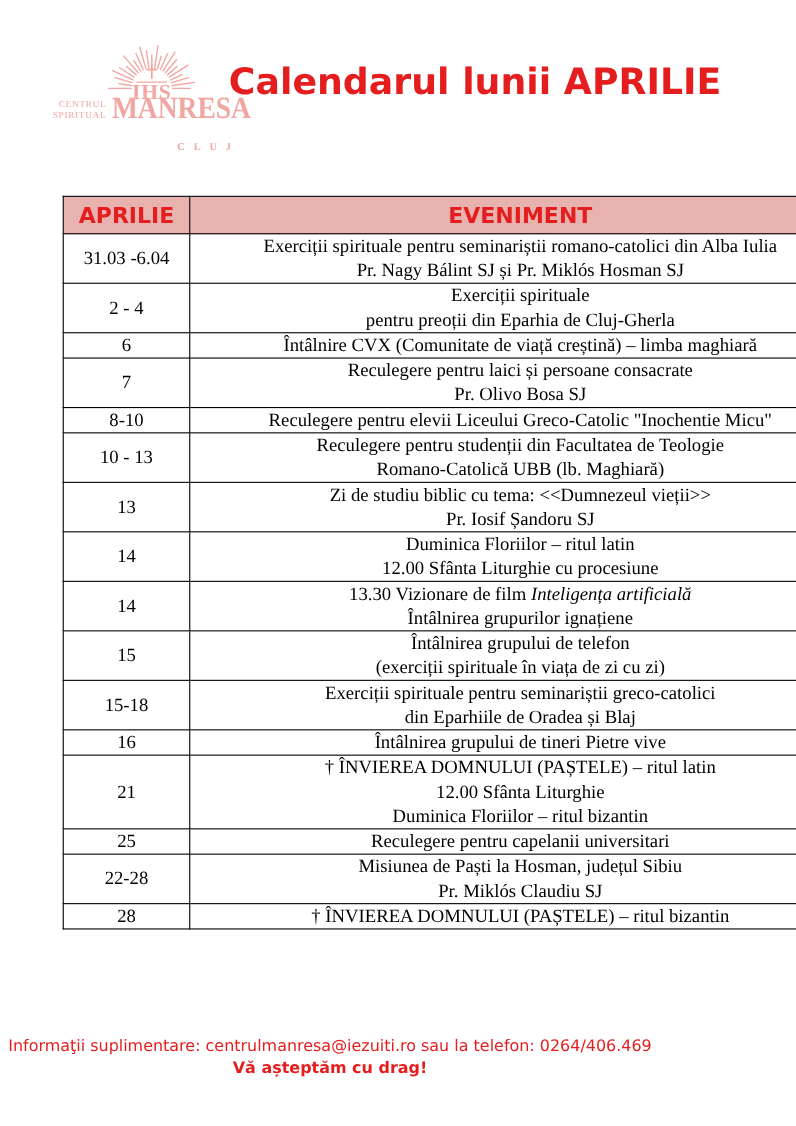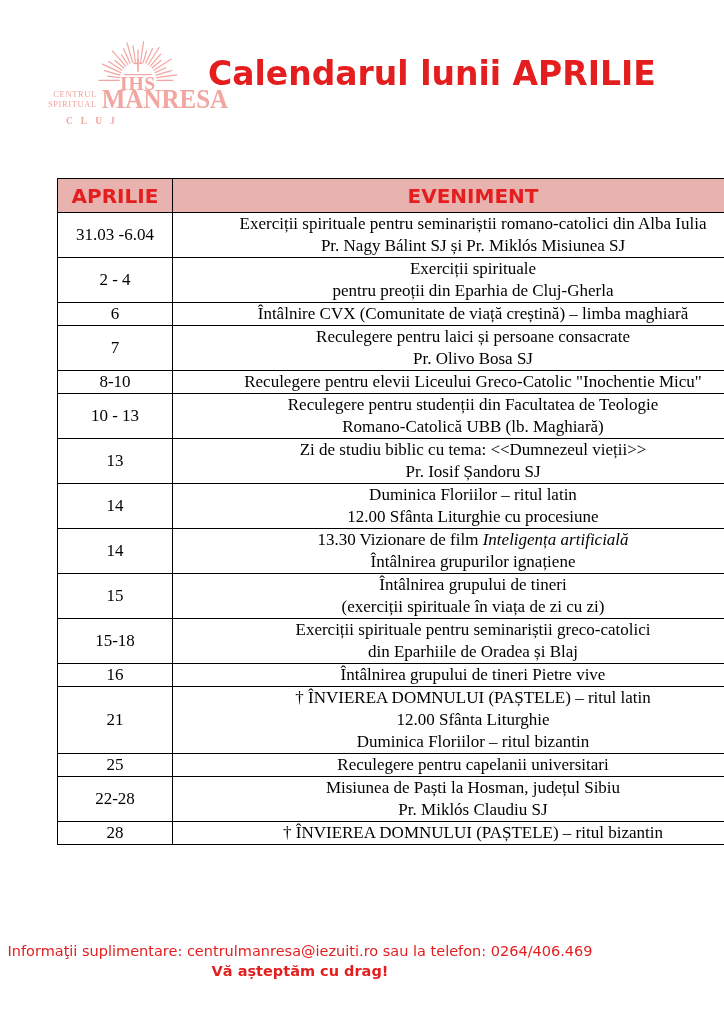--- a/index.html
+++ b/index.html
@@ -26,21 +26,21 @@
     letter-spacing:0.6px; text-align:right;
   }
   .logo-name {
     font-family:"Liberation Serif", serif;
     font-weight:bold; font-size:25px; line-height:25px; letter-spacing:0px;
     transform:scaleY(1.12);
   }
   .logo-city {
     font-family:"Liberation Serif", serif;
     font-weight:bold; font-size:9.5px; letter-spacing:8px;
-    text-align:left; margin-top:5px; padding-left:8px;
+    text-align:right; margin-top:18px; padding-left:8px;
   }
 
   
   .page-title {
     position:absolute; left:208px; top:54px; width:460px;
     font-family:"DejaVu Sans", sans-serif;
     font-weight:bold; font-size:33px; line-height:40px;
     color:#e41e1e; white-space:nowrap;
   }
 
@@ -131,21 +131,21 @@
       <tr>
         <th class="col-date">APRILIE</th>
         <th>EVENIMENT</th>
       </tr>
     </thead>
     <tbody id="rows-host">
         <tr>
           <td class="date">31.03 -6.04</td>
           <td>
             <div class="event-line"><span>Exerciții spirituale pentru seminariștii romano-catolici din Alba Iulia</span></div>
-            <div class="event-line"><span>Pr. Nagy Bálint SJ și Pr. Miklós Misiunea SJ</span></div>
+            <div class="event-line"><span>Pr. Nagy Bálint SJ și Pr. Miklós Hosman SJ</span></div>
           </td>
         </tr>
         <tr>
           <td class="date">2 - 4</td>
           <td>
             <div class="event-line"><span>Exerciții spirituale</span></div>
             <div class="event-line"><span>pentru preoții din Eparhia de Cluj-Gherla</span></div>
           </td>
         </tr>
         <tr>
@@ -191,21 +191,21 @@
         <tr>
           <td class="date">14</td>
           <td>
             <div class="event-line"><span>13.30 Vizionare de film </span><i>Inteligența artificială</i></div>
             <div class="event-line"><span>Întâlnirea grupurilor ignațiene</span></div>
           </td>
         </tr>
         <tr>
           <td class="date">15</td>
           <td>
-            <div class="event-line"><span>Întâlnirea grupului de tineri</span></div>
+            <div class="event-line"><span>Întâlnirea grupului de telefon</span></div>
             <div class="event-line"><span>(exerciții spirituale în viața de zi cu zi)</span></div>
           </td>
         </tr>
         <tr>
           <td class="date">15-18</td>
           <td>
             <div class="event-line"><span>Exerciții spirituale pentru seminariștii greco-catolici</span></div>
             <div class="event-line"><span>din Eparhiile de Oradea și Blaj</span></div>
           </td>
         </tr>

